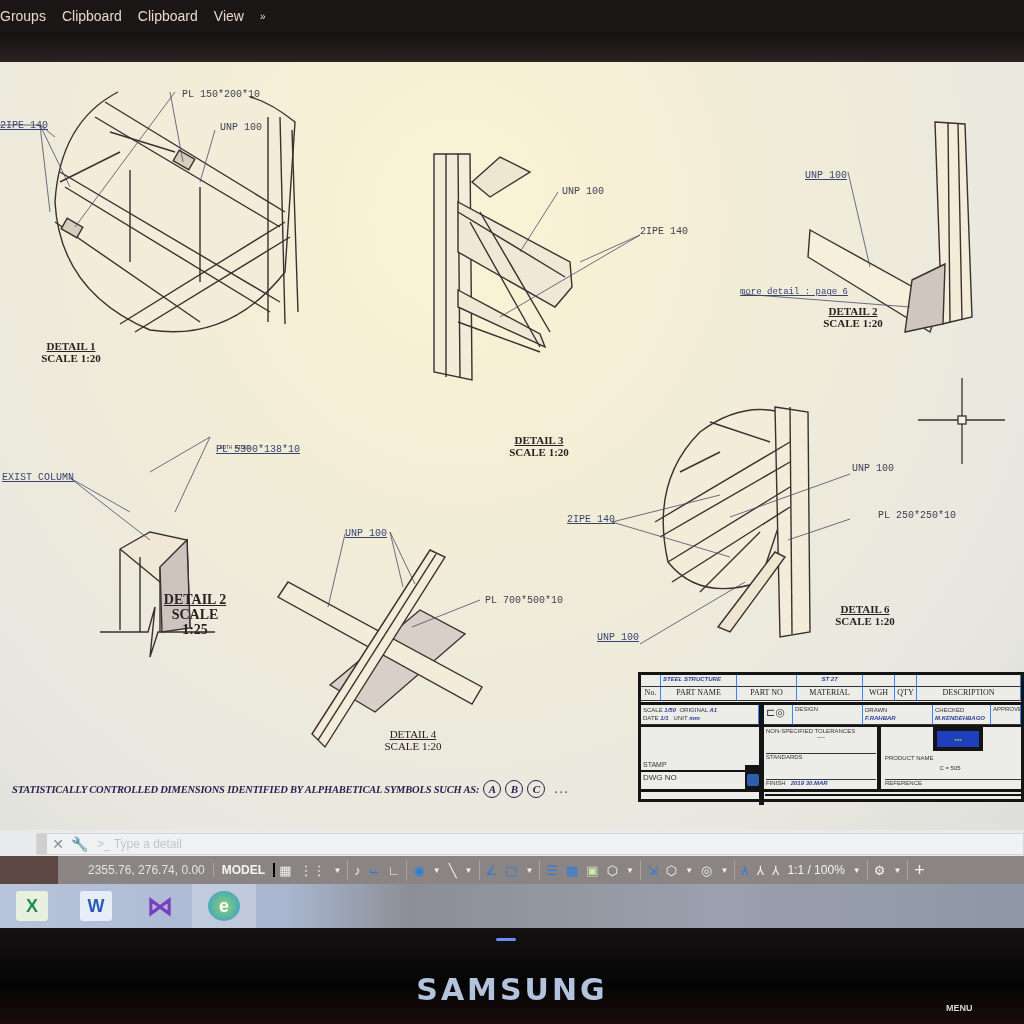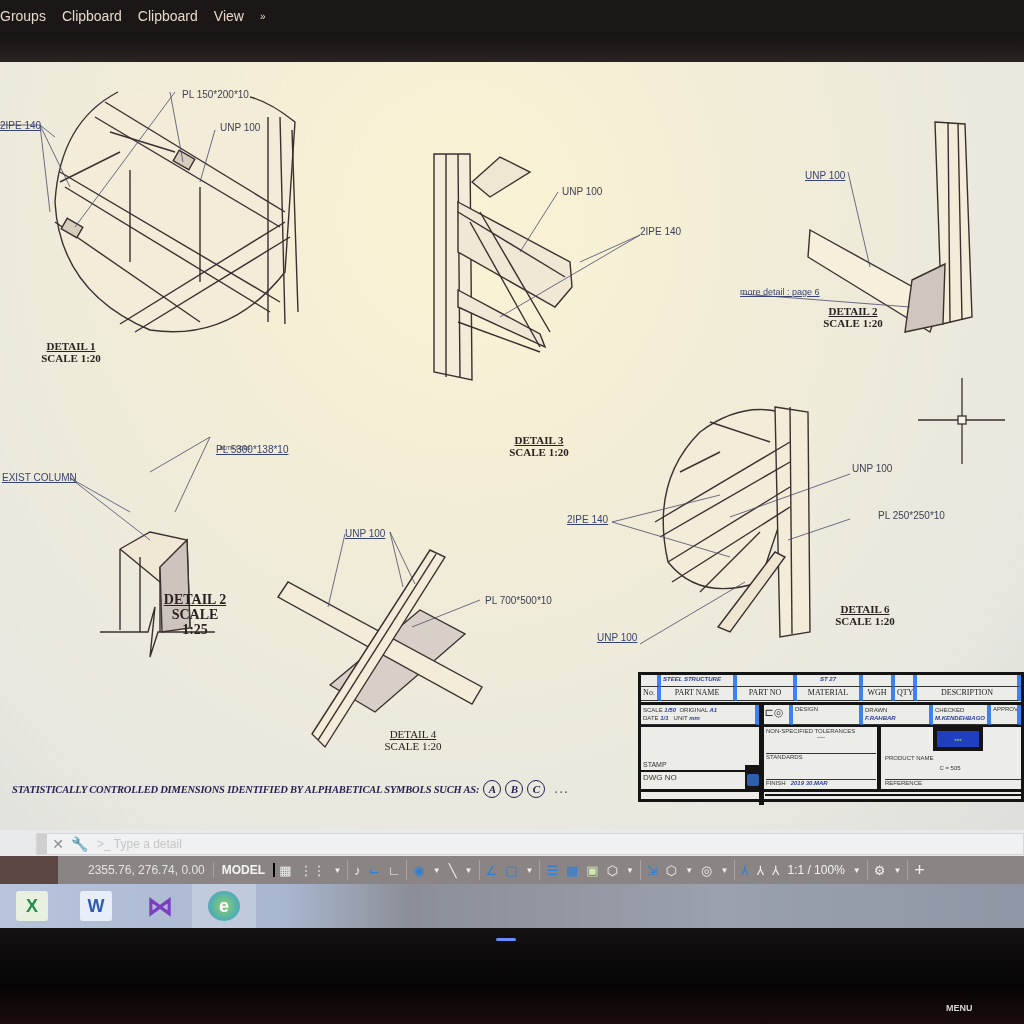--- a/index.html
+++ b/index.html
@@ -9,34 +9,34 @@
   
   .menubar { position: absolute; left: 0; top: 0; width: 1024px; height: 32px; background: #1b1716; display: flex; align-items: center; gap: 16px; padding-left: 0; }
   .menubar span { color: #e7d8c9; font-size: 14px; }
   .menubar-gap { position: absolute; left: 0; top: 32px; width: 1024px; height: 30px; background: linear-gradient(#151212, #2a2322); }
 
   
   .canvas { position: absolute; left: 0; top: 62px; width: 1024px; height: 768px;
     background: radial-gradient(ellipse at 45% 20%, #fbf3d4 0%, #f2edd6 35%, #e9e8e0 75%, #dedfdb 100%); overflow: hidden; }
   .canvas svg { position: absolute; left: 0; top: 0; }
 
-  .lbl { position: absolute; font-family: Liberation Sans, sans-serif; font-size: 10px; color: #3e3f52; white-space: nowrap; }
+  .lbl { position: absolute; font-family: Liberation Mono, monospace; font-size: 10px; color: #3e3f52; white-space: nowrap; }
   .lbl.u { text-decoration: underline; color: #3a4470; }
   .cap { position: absolute; font-family: "Liberation Serif", serif; font-weight: bold; font-size: 11px; color: #2a2222; text-align: center; line-height: 12px; }
   .cap .t { text-decoration: underline; display: block; }
   .cap.big { font-size: 14px; line-height: 15px; }
 
   .note { position: absolute; left: 12px; top: 718px; font-family: "Liberation Serif", serif; font-weight: bold; font-style: italic; font-size: 10.5px; color: #2a2050; letter-spacing: -0.2px; display: flex; align-items: center; gap: 4px; }
   .circ { width: 18px; height: 18px; border: 1.5px solid #2a2050; border-radius: 50%; display: inline-flex; align-items: center; justify-content: center; font-size: 11px; font-style: italic; font-weight: bold; }
   .dots { color: #555; margin-left: 6px; }
 
   
   .tblock { position: absolute; left: 638px; top: 672px; width: 386px; height: 130px; border: 3px solid #141414; background: #ecece9; font-family: "Liberation Sans", sans-serif; font-size: 7px; color: #333; }
   .tb-row { position: absolute; left: 0; display: flex; }
-  .tb-cell { border-right: 4px solid #3b82f6; border-bottom: 1px solid #333; padding: 1px 2px; overflow: hidden; white-space: nowrap; }
+  .tb-cell { border-right: 1px solid #3b82f6; border-bottom: 1px solid #333; padding: 1px 2px; overflow: hidden; white-space: nowrap; }
   .tb-hdr { font-family: "Liberation Serif", serif; font-size: 8px; color: #222; text-align: center; }
   .tb-blue { color: #2b3d9a; font-weight: bold; font-style: italic; }
   .thick { position: absolute; background: #141414; }
 
   
   .cmdzone { position: absolute; left: 0; top: 830px; width: 1024px; height: 26px; background: #e9eaeb; }
   .cmdbar { position: absolute; left: 36px; top: 833px; width: 988px; height: 22px; background: #f0f1f2; border: 1px solid #d6d6d6; display: flex; align-items: center; }
   .cmdbar .grip { width: 10px; height: 100%; background: #cfcfcf; }
   .cmdbar .ic { width: 22px; text-align: center; color: #8b8b8b; font-size: 14px; }
   .cmdbar .inp { flex: 1; color: #c5c5c5; font-size: 12px; padding-left: 6px; }
@@ -331,14 +331,15 @@
     <div class="tb-app">
       <div class="app-icon" style="color:#7b3fbf;font-size:26px;">⋈</div>
     </div>
     <div class="tb-app active">
       <div class="app-icon" style="background:radial-gradient(circle,#8ed16f,#2f9ad6);color:#fff;border-radius:50%;">e</div>
     </div>
   </div>
 
   <div class="bezel"></div>
   <div class="led"></div>
+  <div class="brand">SAMSUNG</div>
   <div class="menu-lbl">MENU</div>
 </div>
 
 </body></html>

